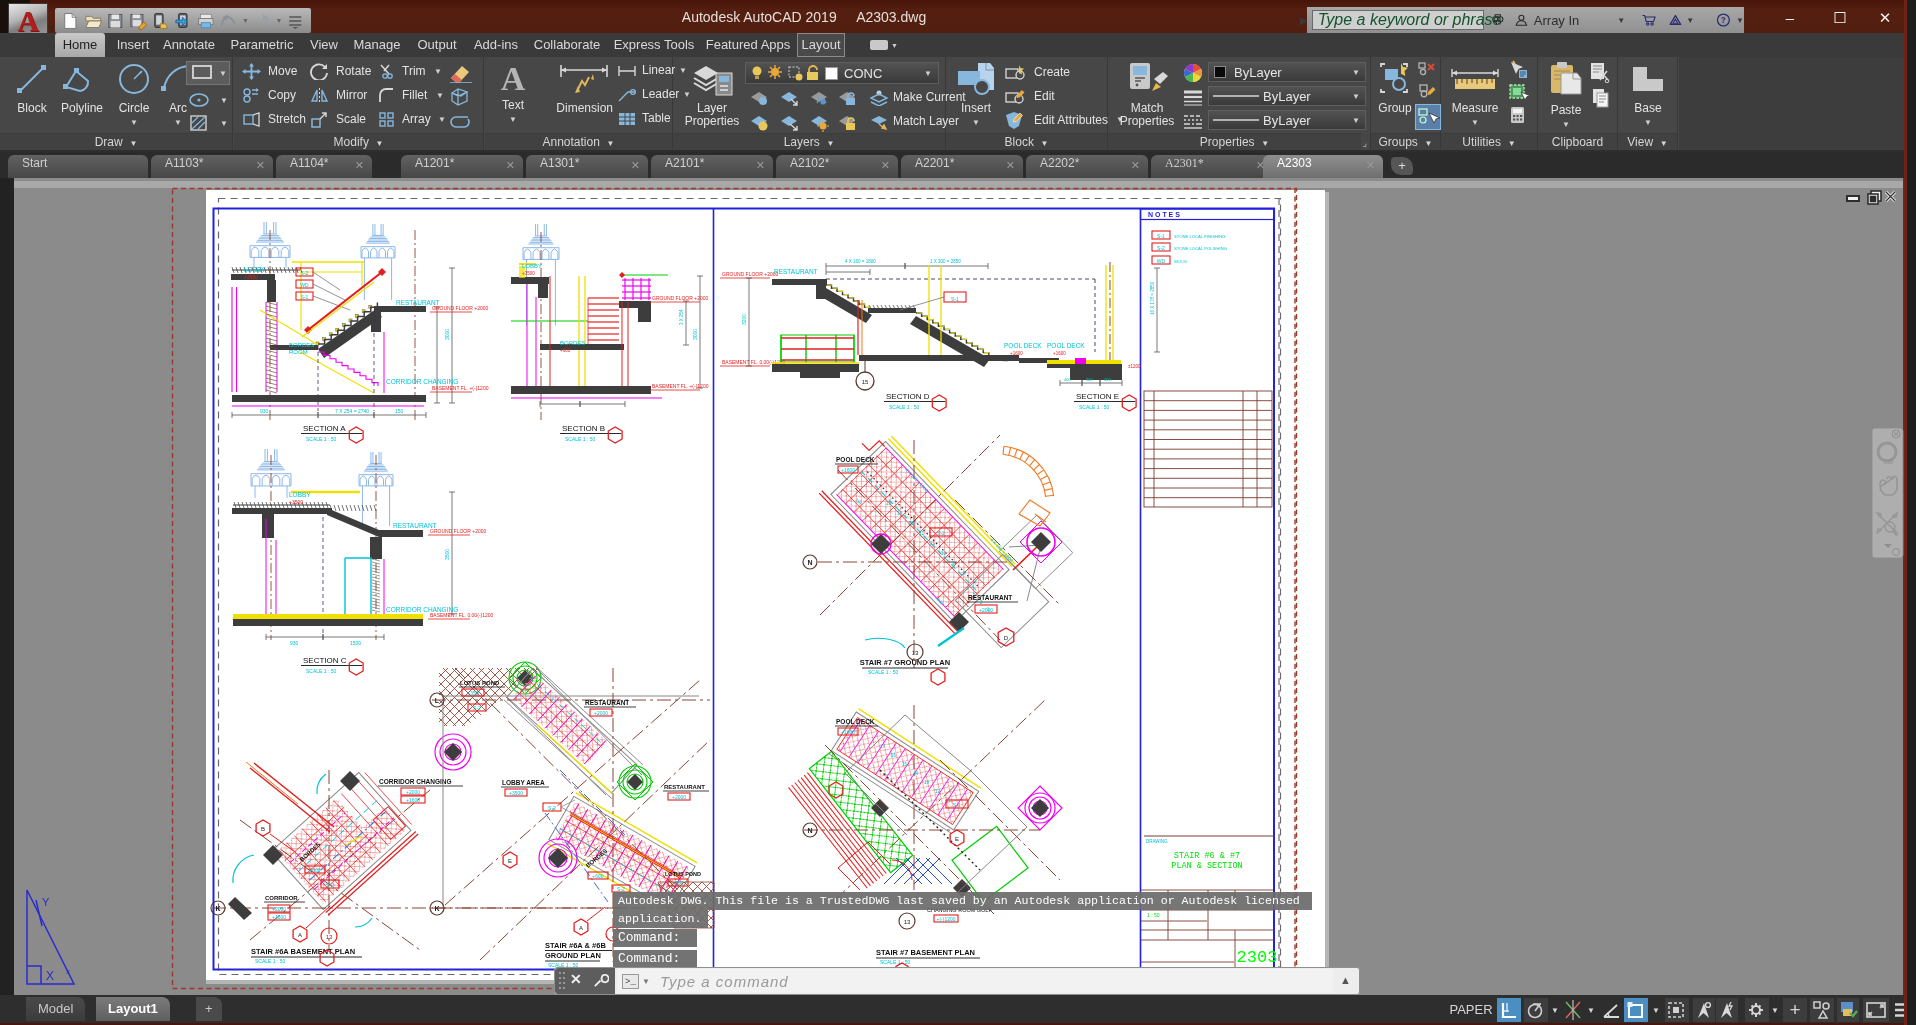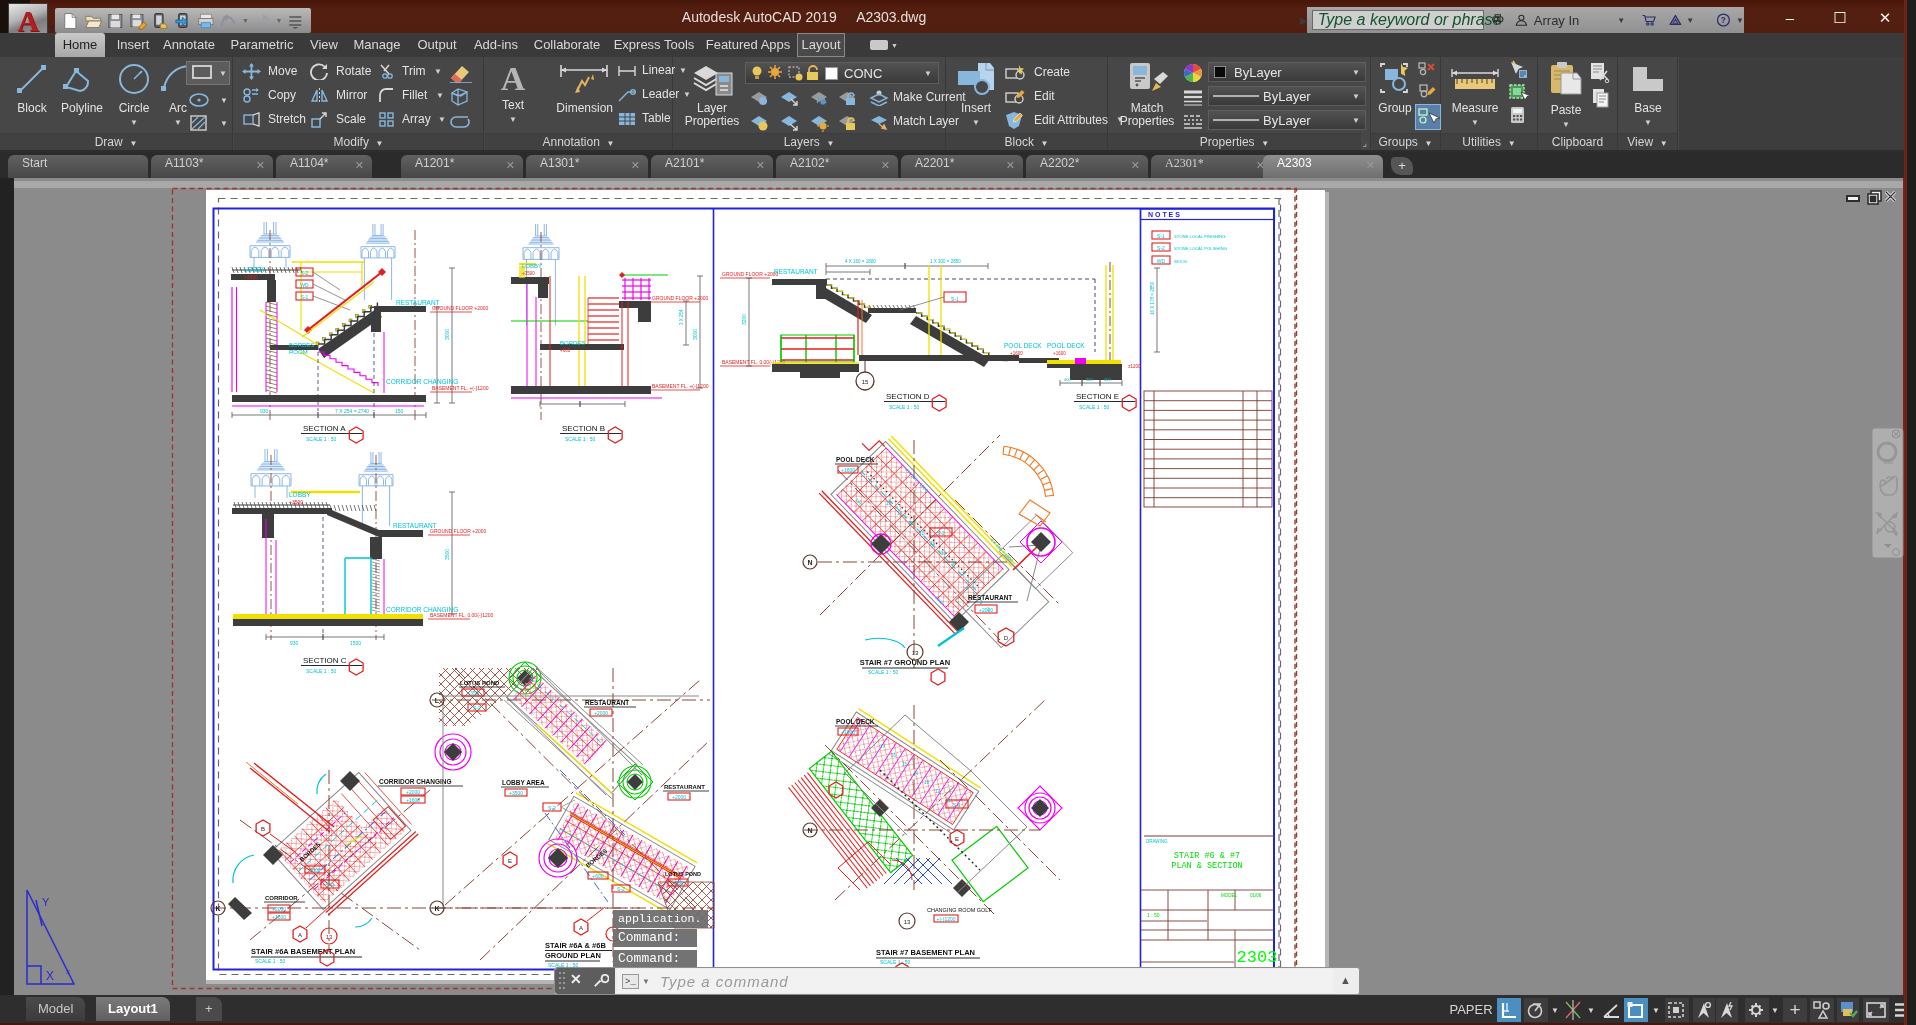--- a/index.html
+++ b/index.html
@@ -1637,20 +1637,21 @@
 <circle cx="1887" cy="452" r="9" fill="none" stroke="#989898" stroke-width="3"></circle>
 <text x="1884" y="464" font-family="Liberation Sans" font-size="7" fill="#909090">2D</text>
 <path d="M1880 486q0-6 3-6t2 5m2-6q0-2 2.5-2t2.5 3m1-2q0-2 2-1.5t2 2.5v8q0 6-5 8h-7q-4-3-5-8z" fill="none" stroke="#989898" stroke-width="1.6"></path>
 <path d="M1880 516l14 14M1894 516l-14 14M1877 513l4 1-1 3zM1897 533l-4-1 1-3zM1897 513l-1 4-3-1zM1877 533l1-4 3 1z" stroke="#989898" stroke-width="1.4" fill="none"></path>
 <circle cx="1890" cy="527" r="5" fill="none" stroke="#989898" stroke-width="1.4"></circle>
 <path d="M1893 531l4 5" stroke="#989898" stroke-width="1.8"></path>
 <path d="M1884 544l4 4 4-4z" fill="#909090"></path>
 <circle cx="1896" cy="552" r="3.5" fill="none" stroke="#909090"></circle>
 </g>
       </svg>
+    <div class="monoov dwgmsg" style="top:714px; width:699px;">Autodesk DWG.  This file is a TrustedDWG last saved by an Autodesk application or Autodesk licensed</div>
     <div class="monoov dwgmsg" style="top:732px; width:95px;">application.</div>
     <div class="monoov cmdbox" style="top:751px;">Command:</div>
     <div class="monoov cmdbox" style="top:772px;">Command:</div>
     <div id="dock">
       <div style="position:absolute; left:0; top:0; width:60px; height:26px; background:#5d5d5d; border-radius:3px 0 0 3px;">
         <svg width="10" height="22" viewBox="0 0 10 22" style="position:absolute; left:2px; top:2px;">
             <g fill="#a8a8a8">
               <circle cx="3" cy="3" r="1.1"></circle>
               <circle cx="7" cy="3" r="1.1"></circle>
               <circle cx="3" cy="8" r="1.1"></circle>

